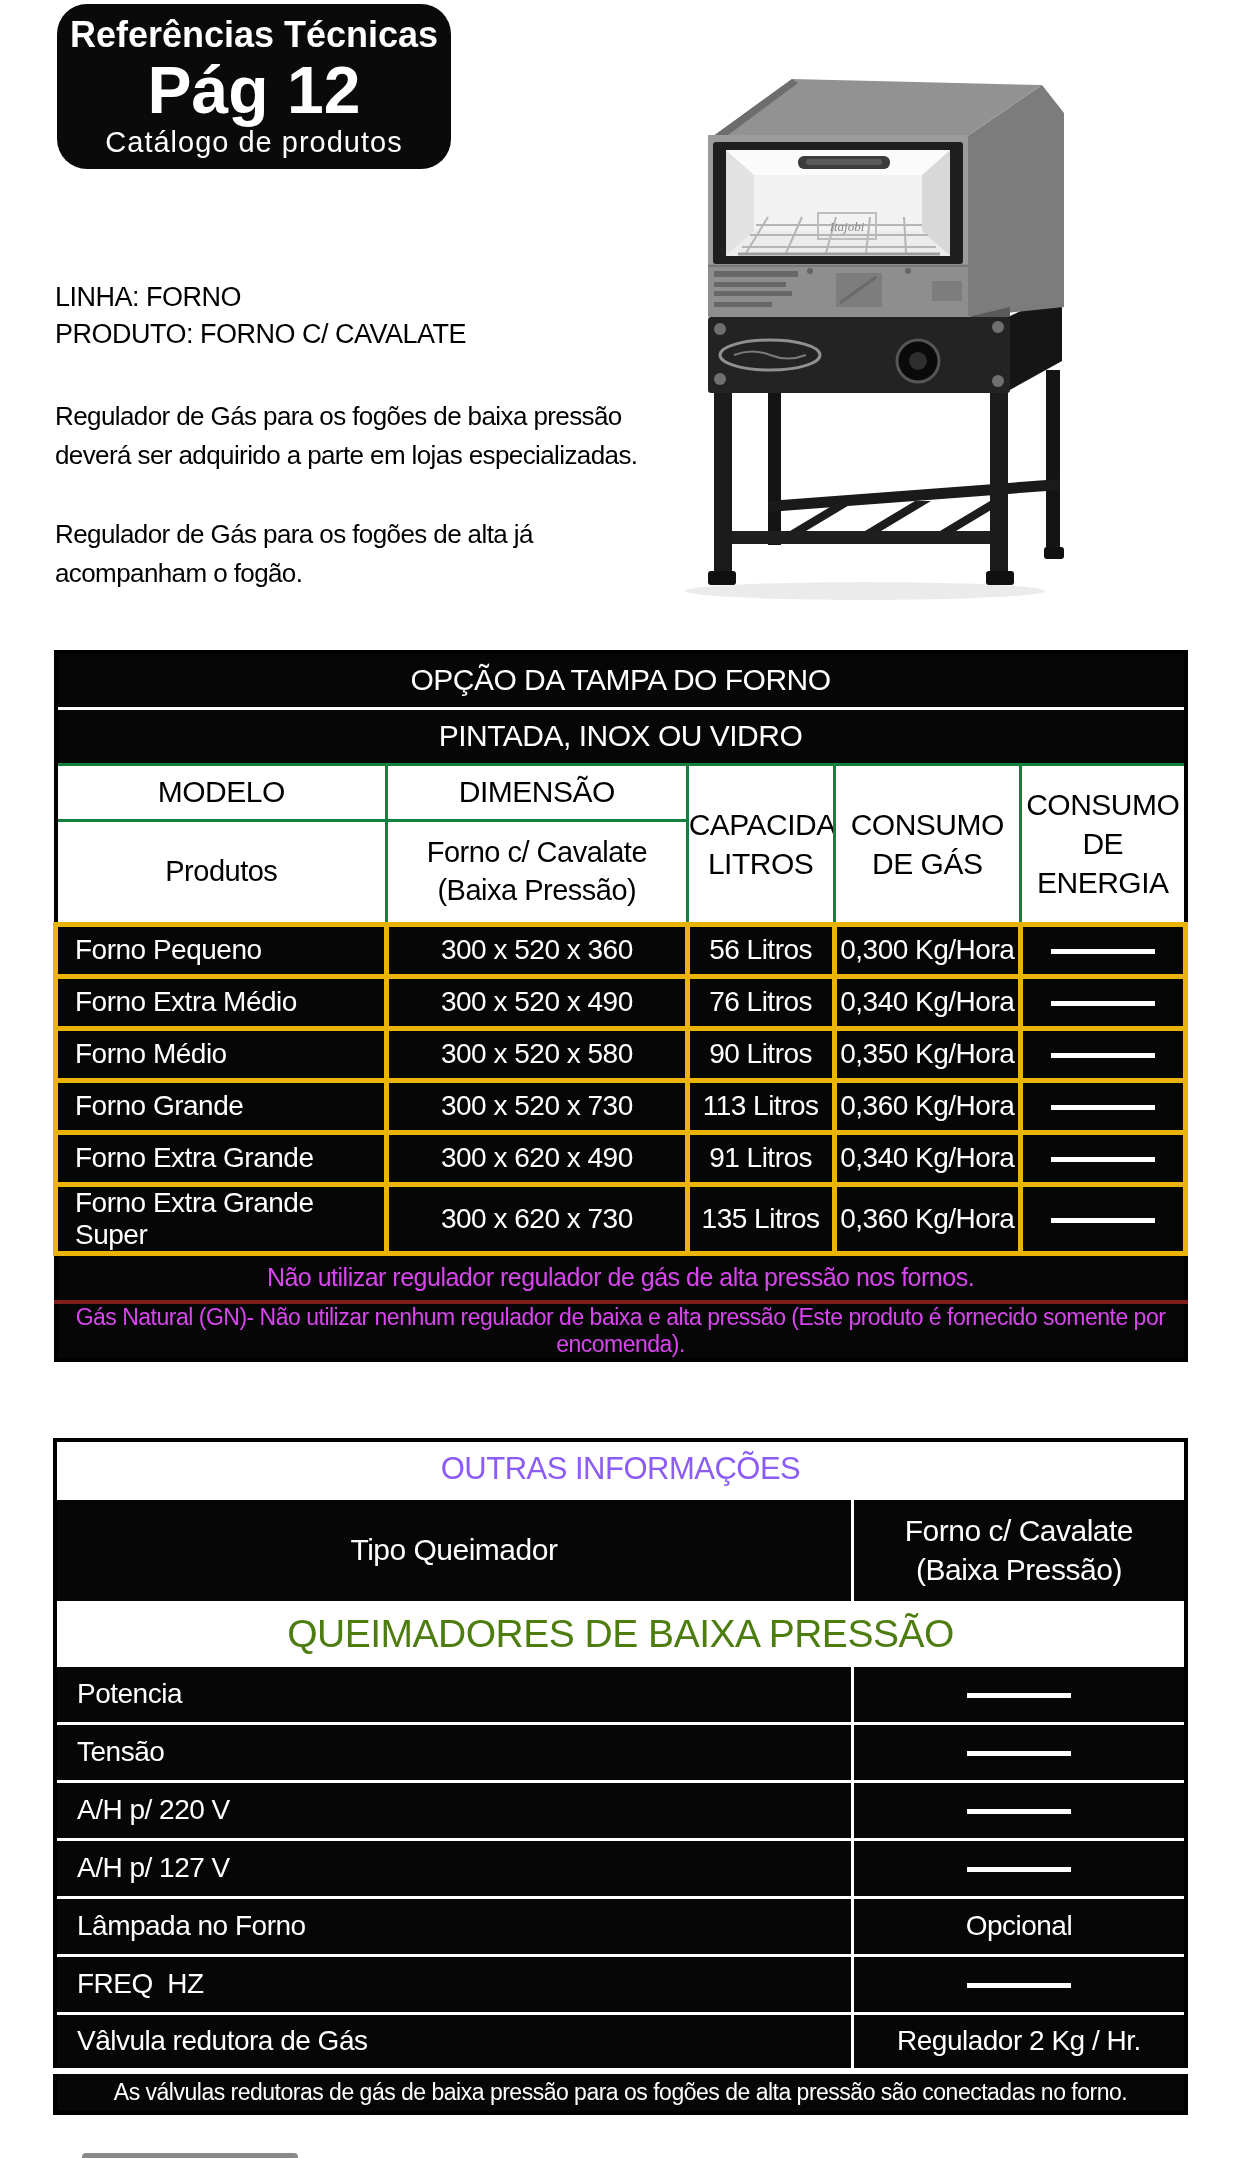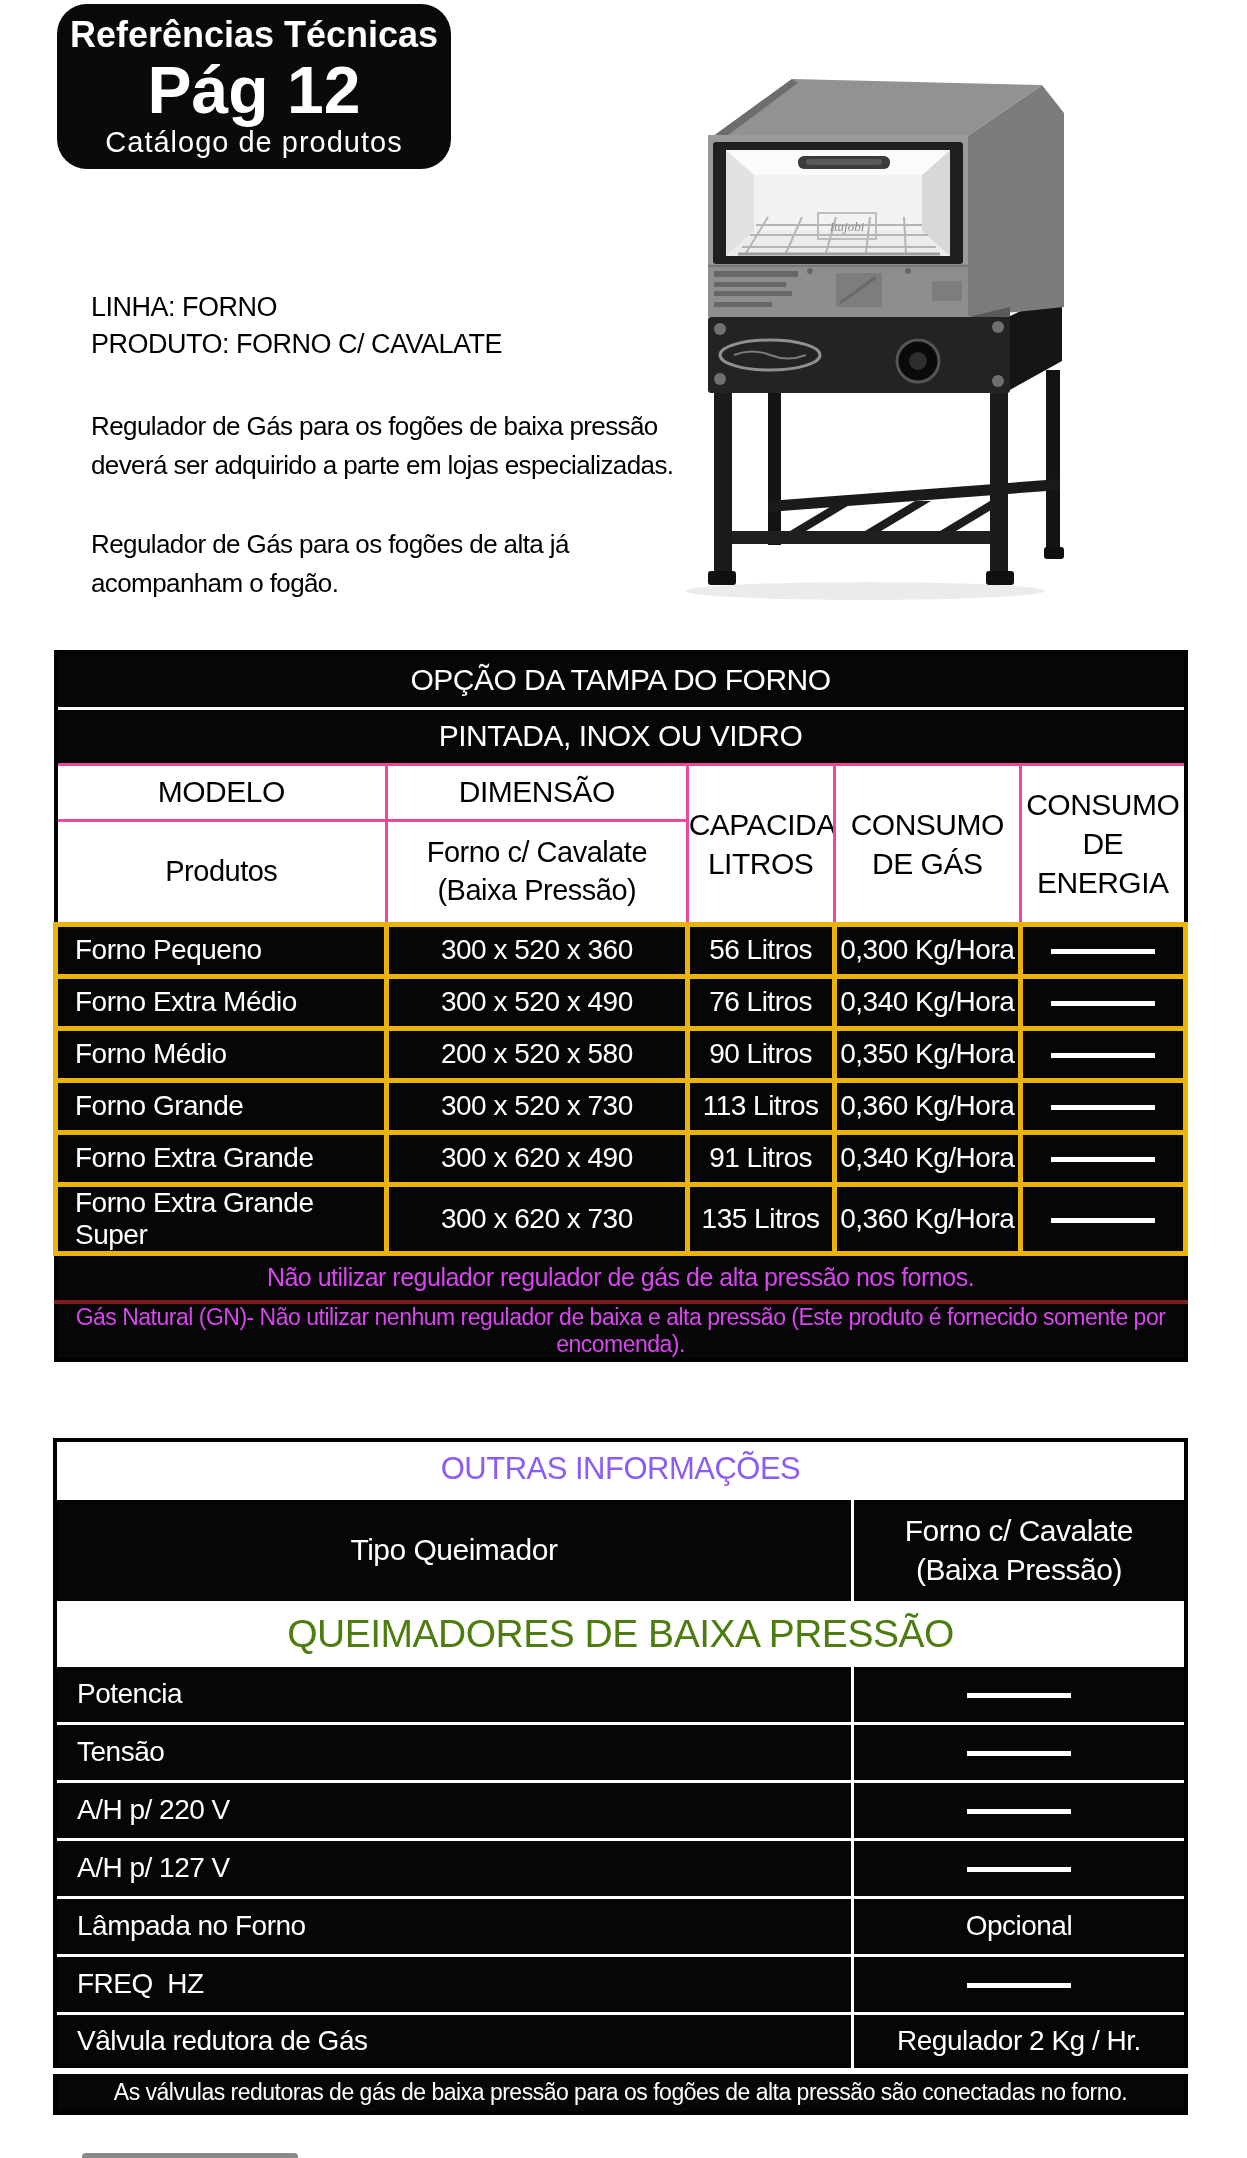--- a/index.html
+++ b/index.html
@@ -20,37 +20,37 @@
     border-radius:30px;
     display:flex; flex-direction:column;
     align-items:center; justify-content:center;
     text-align:center;
   }
   .hc-line1 { font-size:36px; font-weight:700; letter-spacing:0; }
   .hc-line2 { font-size:66px; font-weight:700; line-height:1.05; }
   .hc-line3 { font-size:29px; font-weight:400; letter-spacing:1px; }
 
   
-  .product-info { position:absolute; left:55px; top:289px; width:585px;margin-left:36px; }
+  .product-info { position:absolute; left:55px; top:279px; width:585px; }
   .pi-id-line { font-size:27px; line-height:37px; letter-spacing:-0.5px; }
   .pi-para { font-size:26px; line-height:39px; letter-spacing:-0.6px; }
   .pi-para1 { margin-top:44px; }
   .pi-para2 { margin-top:40px; }
 
   
   .oven-wrap { position:absolute; left:650px; top:55px; width:440px; height:550px; }
 
   
   table { border-collapse:collapse; table-layout:fixed; }
   td { vertical-align:middle; text-align:center; overflow:hidden; }
 
   .t1 { position:absolute; left:53px; top:650px; width:1135px; border:4px solid #000; }
   .t1 .band td { background:#060606; color:#fff; height:56px; font-size:30px; letter-spacing:-0.5px; }
   .t1 tr.band-a td { border-bottom:3px solid #fff; }
-  .t1 .head td { background:#fff; color:#000; border:3px solid #ec4899; font-size:30px; height:56px; letter-spacing:-0.5px; }
+  .t1 .head td { background:#fff; color:#000; border:3px solid #15803d; font-size:30px; height:56px; letter-spacing:-0.5px; }
   .t1 .head-sub td { height:104px; font-size:29px; }
   .t1 .data td { background:#060606; color:#fff; border:5px solid #eab308; height:52px; font-size:28px; letter-spacing:-0.5px; }
   .t1 .data td.cell-model { text-align:left; padding-left:17px; }
   .t1 .note td { background:#060606; color:#d946ef; border-top:4px solid #7f1d1d; height:49px; }
   .t1 tr.note-1 td { font-size:25px; letter-spacing:-0.5px; }
   .t1 tr.note-2 td { font-size:23px; letter-spacing:-0.5px; }
 
   .t2 { position:absolute; left:53px; top:1438px; width:1135px; border:4px solid #000; }
   .t2 .t2-head td { background:#fff; color:#8b5cf6; height:58px; font-size:31px; letter-spacing:-0.5px; }
   .t2 .t2-burner td { background:#060606; color:#fff; border:3px solid #fff; height:104px; font-size:30px; letter-spacing:-0.5px; }
@@ -211,21 +211,21 @@
       </tr>
       <tr class="data">
         <td class="cell-model">Forno Extra Médio</td>
         <td class="cell-dimension">300 x 520 x 490</td>
         <td class="cell-capacity">76 Litros</td>
         <td class="cell-gas">0,340 Kg/Hora</td>
         <td class="cell-energy"><span class="dash"></span></td>
       </tr>
       <tr class="data">
         <td class="cell-model">Forno Médio</td>
-        <td class="cell-dimension">200 x 520 x 580</td>
+        <td class="cell-dimension">300 x 520 x 580</td>
         <td class="cell-capacity">90 Litros</td>
         <td class="cell-gas">0,350 Kg/Hora</td>
         <td class="cell-energy"><span class="dash"></span></td>
       </tr>
       <tr class="data">
         <td class="cell-model">Forno Grande</td>
         <td class="cell-dimension">300 x 520 x 730</td>
         <td class="cell-capacity">113 Litros</td>
         <td class="cell-gas">0,360 Kg/Hora</td>
         <td class="cell-energy"><span class="dash"></span></td>

